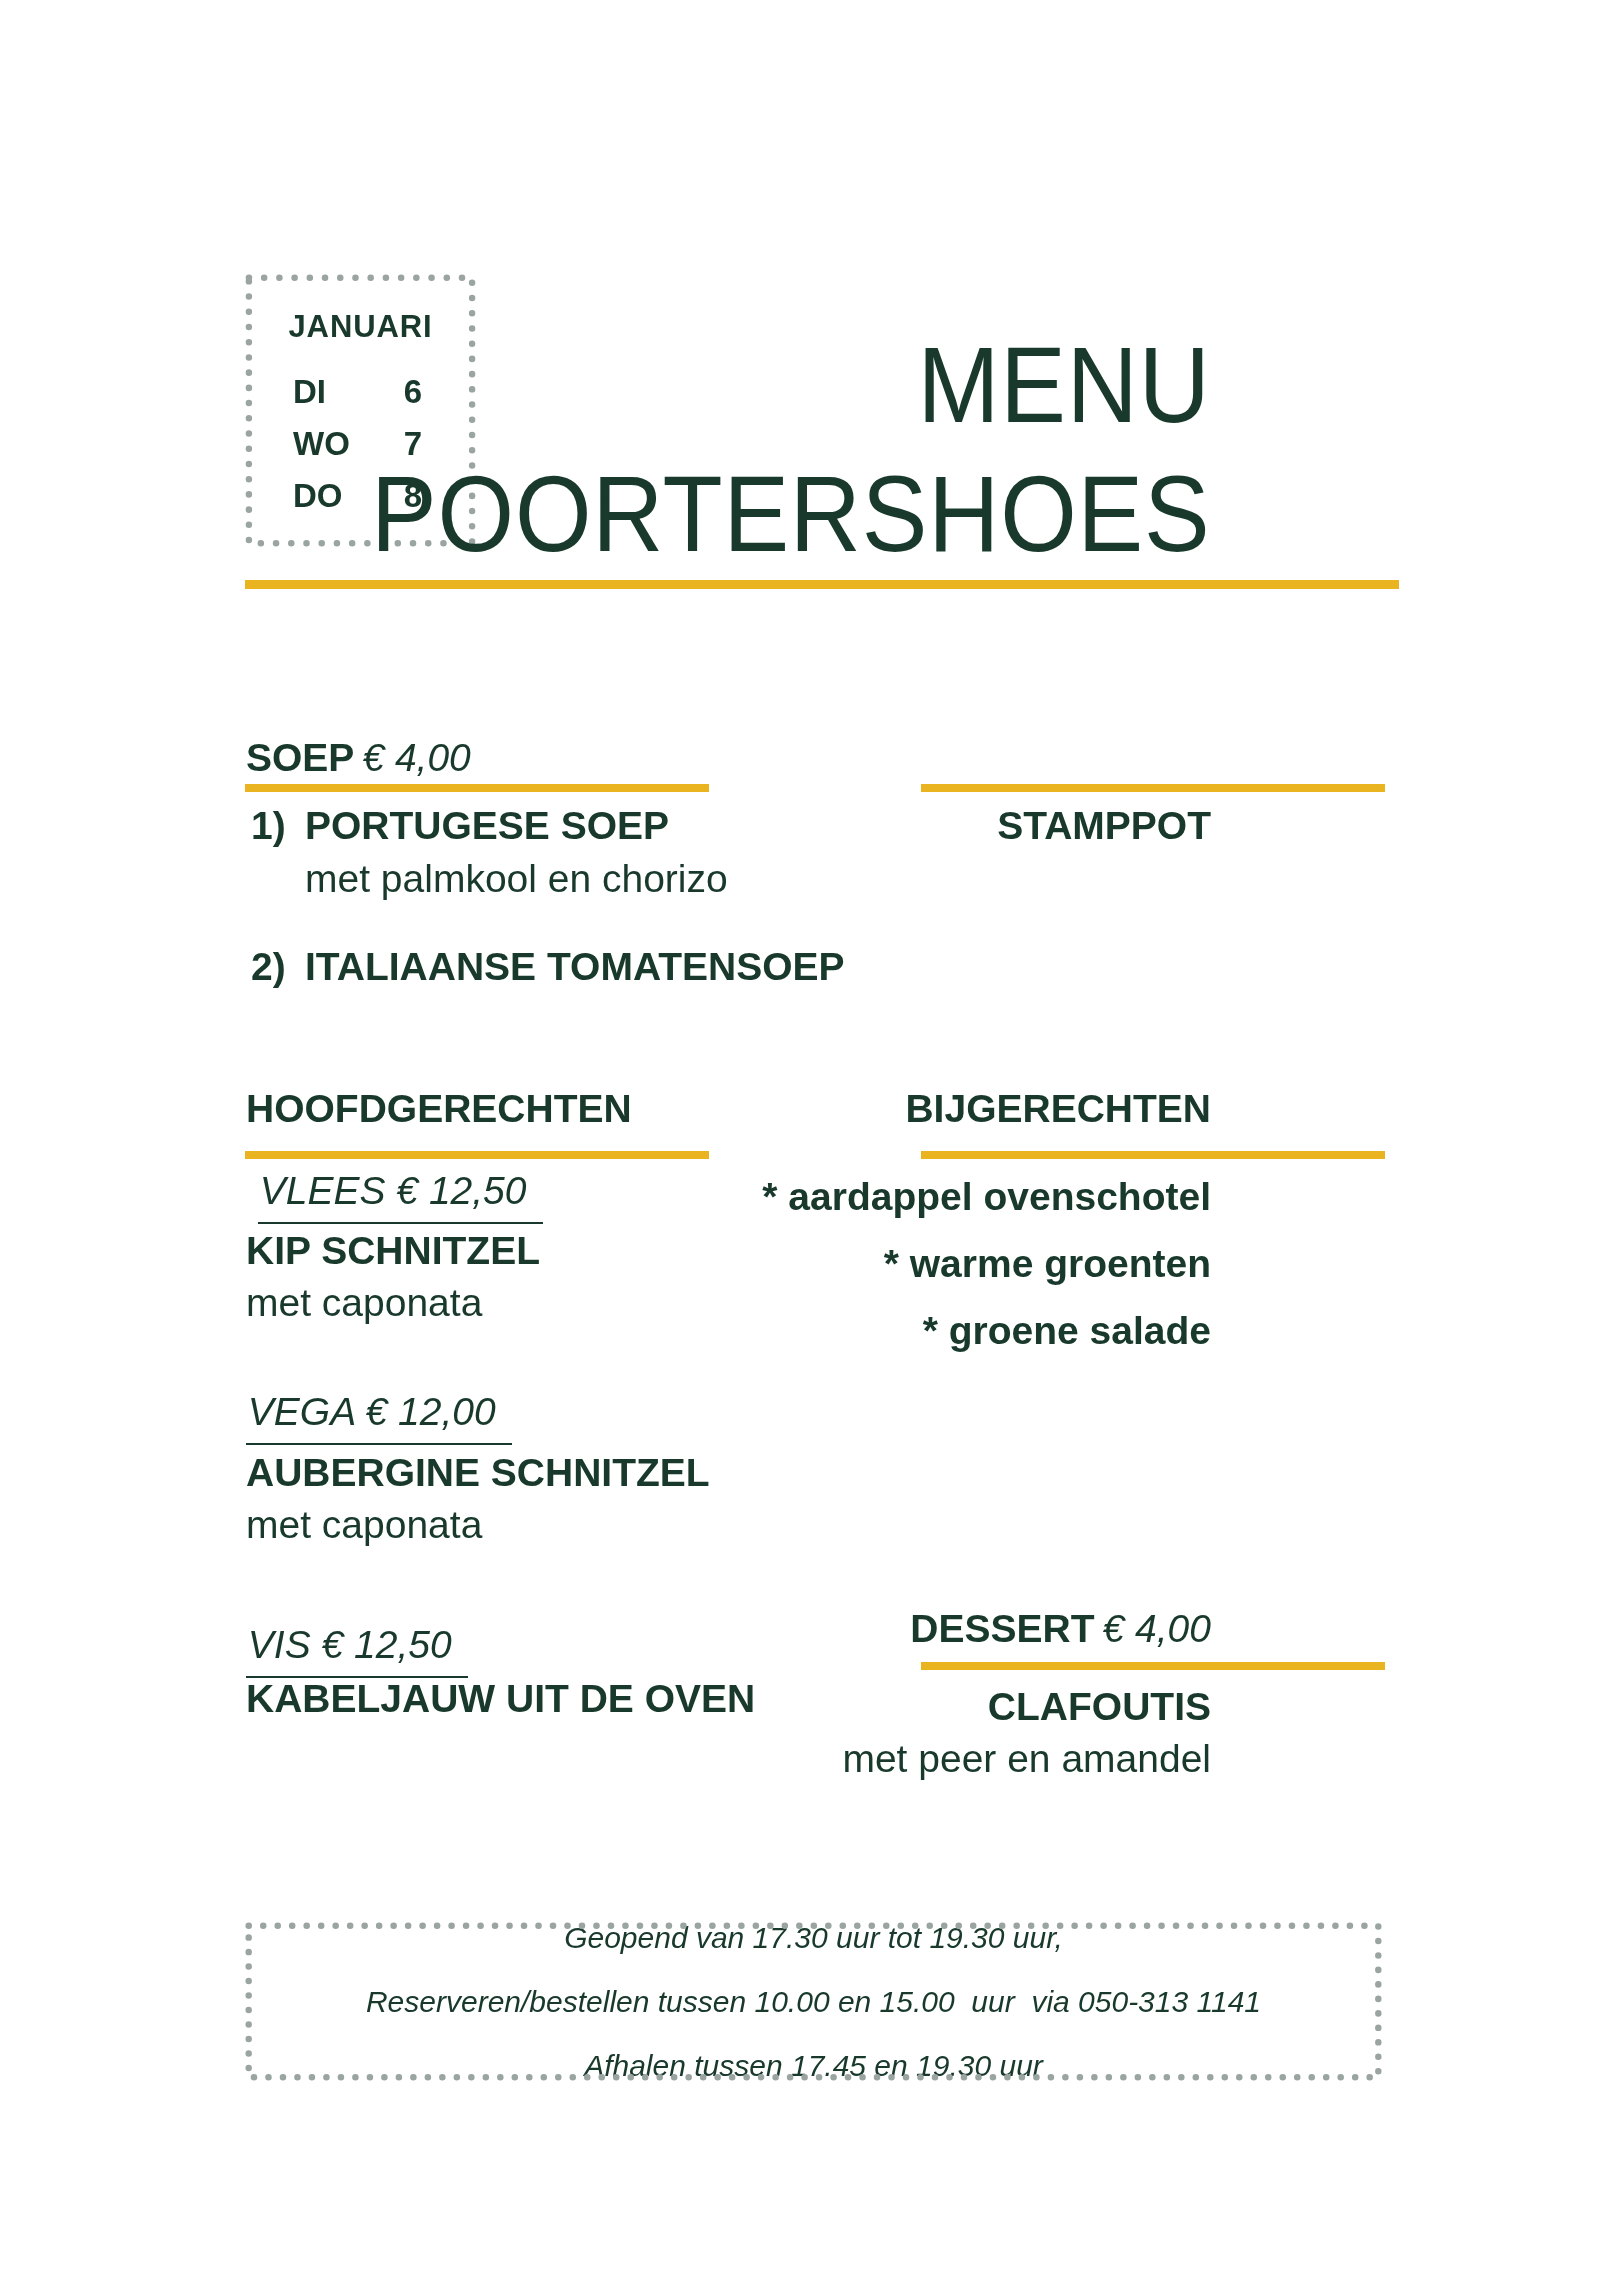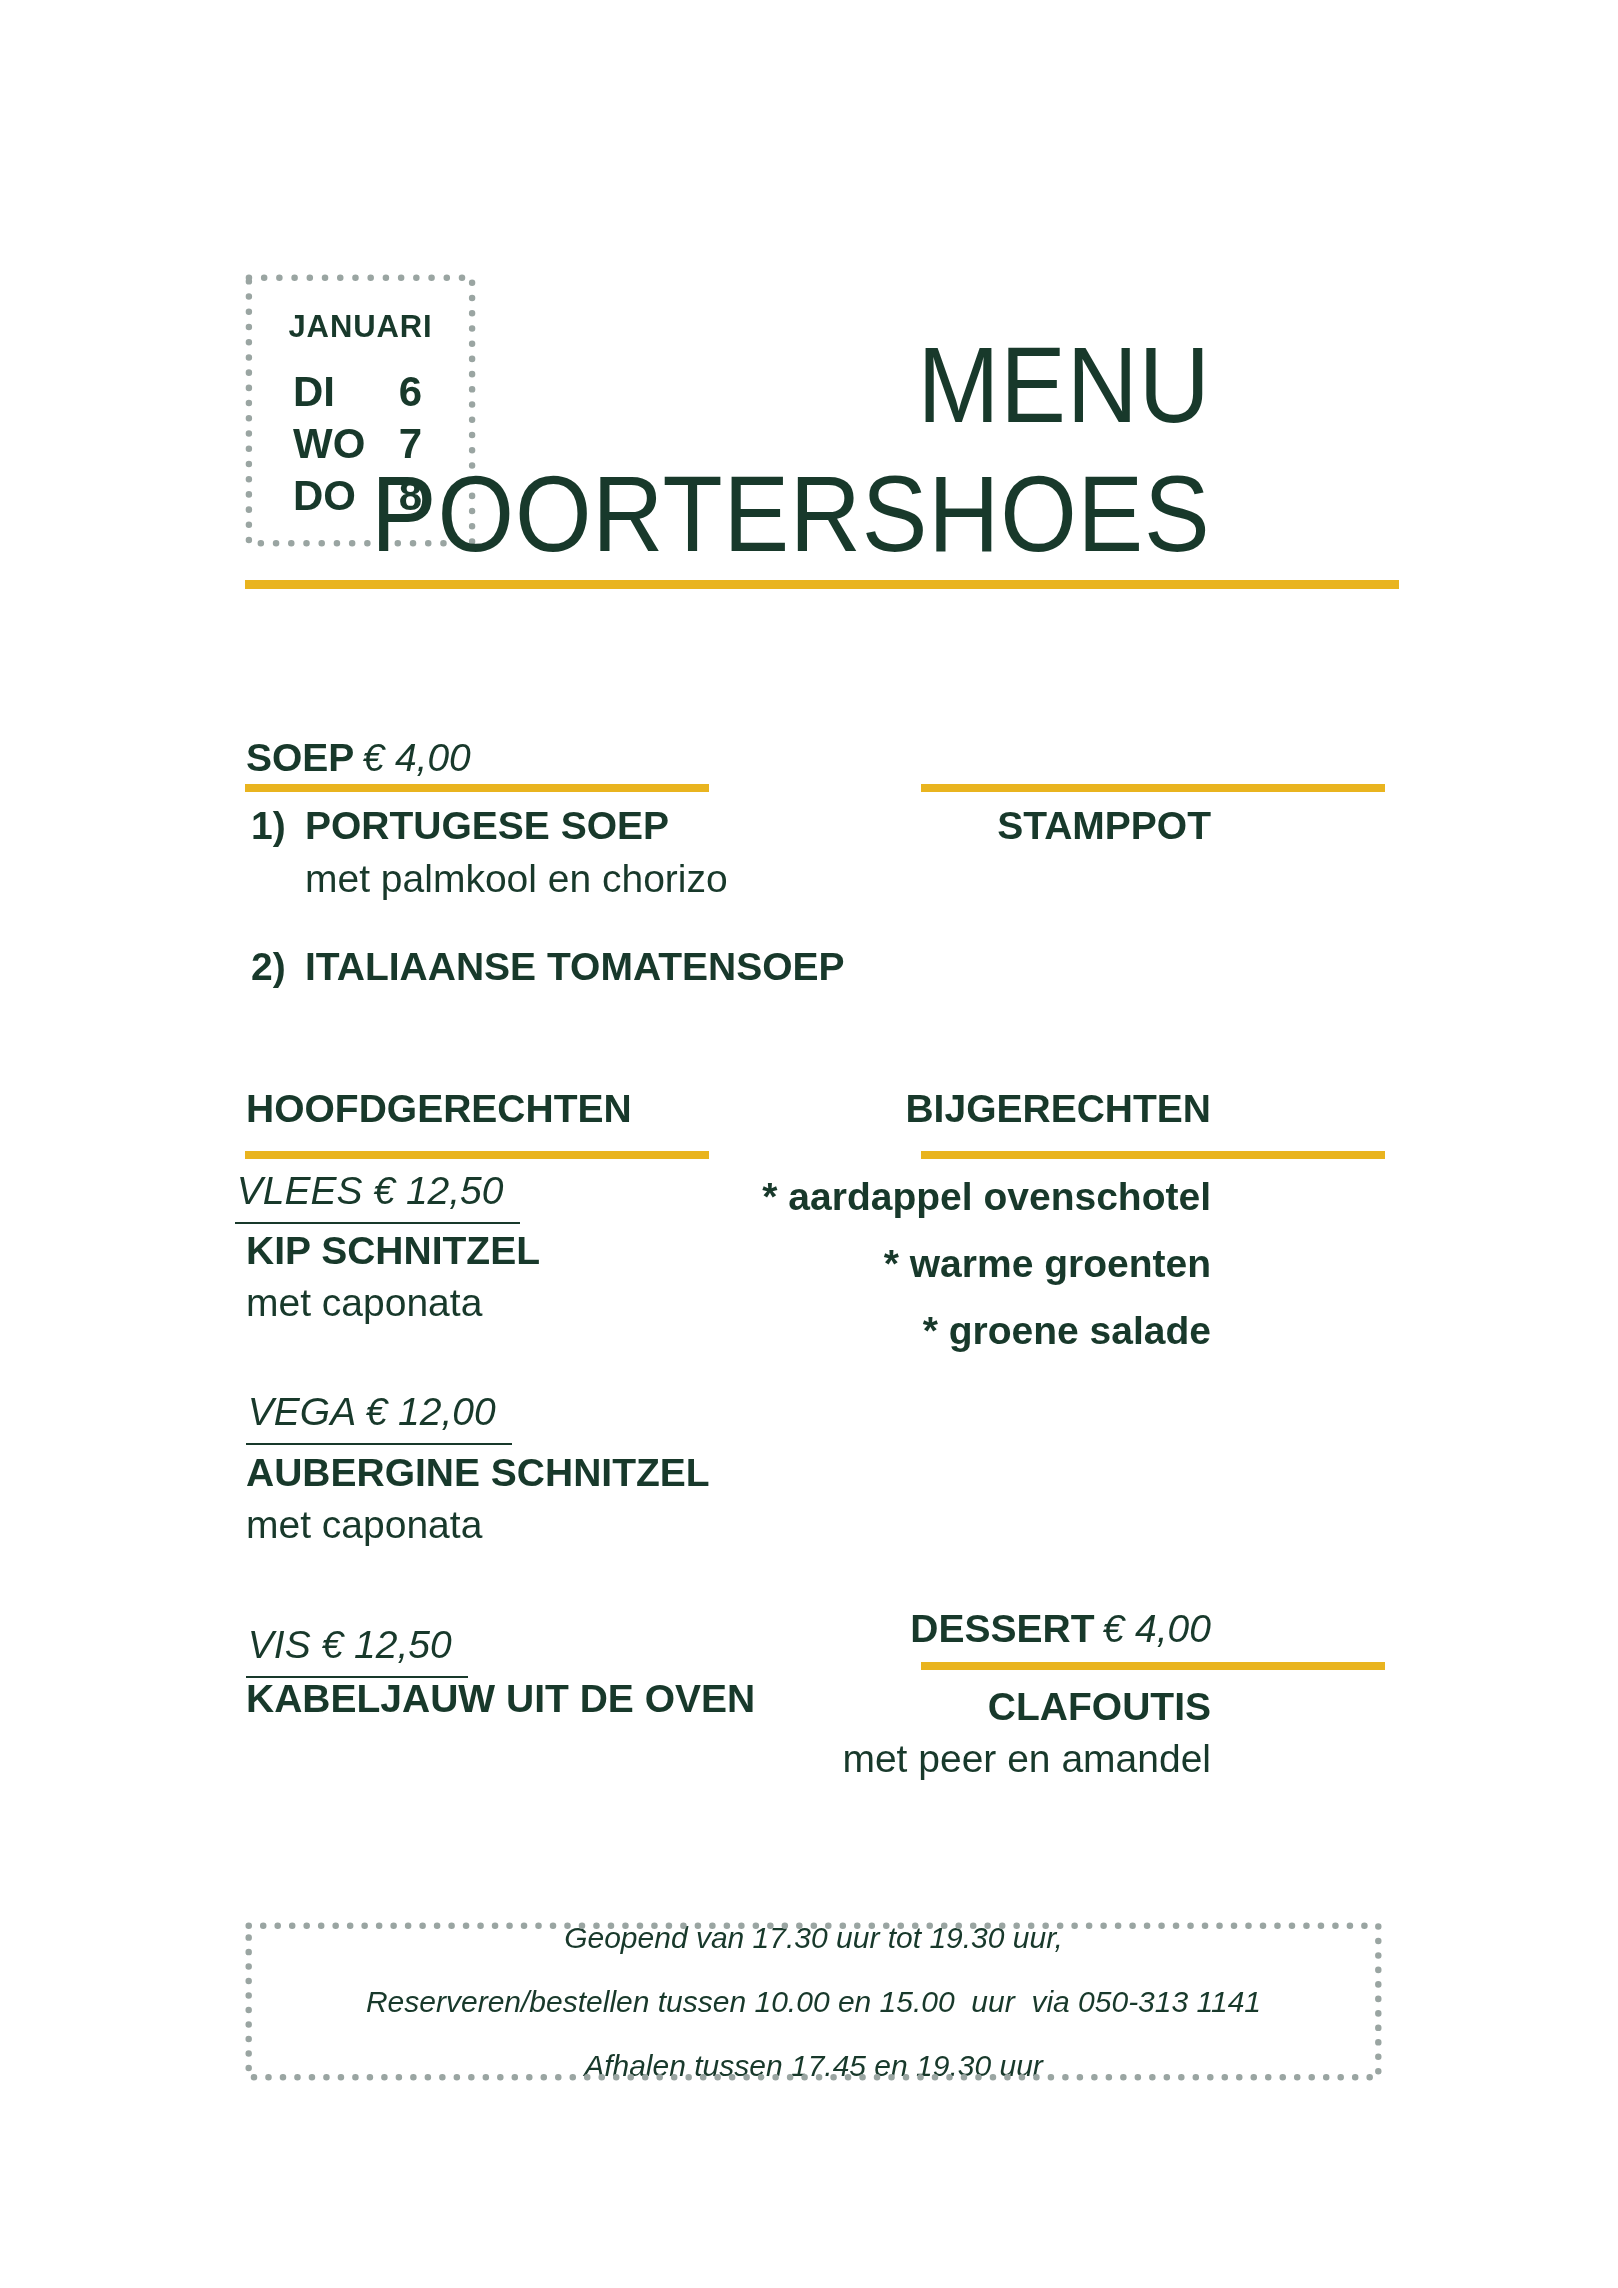--- a/index.html
+++ b/index.html
@@ -23,21 +23,21 @@
   .title-rule { position:absolute; left:245px; top:580px; width:1154px; height:9.2px;
           background:var(--yellow,#E9B41F); }
   .title { position:absolute; top:321px; right:233px; text-align:right;
           font-size:107px; line-height:129px; font-weight:400; letter-spacing:0.9px;
           transform:scaleX(0.92); transform-origin:100% 0; }
   .datebox { position:absolute; left:245px; top:274px; width:231px; height:273px;
           box-sizing:border-box; }
   .datebox .month { margin-top:33px; text-align:center; font-size:31px;
           font-weight:700; line-height:39px; letter-spacing:0.9px; }
   .drows { margin:20px 54px 0 48px; }
-  .drow  { display:flex; justify-content:space-between; font-size:42px;
+  .drow  { display:flex; justify-content:space-between; font-size:33px;
           font-weight:700; line-height:52px; }
   .dots-svg { position:absolute; left:0; top:0; }
   .dots-svg rect { fill:none; stroke:var(--dots,#9AA5A2); stroke-width:7;
           stroke-linecap:round; }
   .footer { position:absolute; left:245px; top:1922px; width:1137px; height:159px;
           box-sizing:border-box; display:flex; flex-direction:column;
           justify-content:center; align-items:center; gap:29px;
           font-style:italic; font-size:30px; line-height:35px; white-space:pre; }
 </style>
 </head>
@@ -76,21 +76,21 @@
   <div class="yrule" style="left:245px;top:784px;width:464px"></div>
 
   <div class="line b" style="left:251px;top:802px"><span class="num">1)</span><span>PORTUGESE SOEP</span></div>
   <div class="line d" style="left:305px;top:855px">met palmkool en chorizo</div>
 
   <div class="line b" style="left:251px;top:943px"><span class="num">2)</span><span>ITALIAANSE TOMATENSOEP</span></div>
 
   <div class="line h" style="left:246px;top:1085px">HOOFDGERECHTEN</div>
   <div class="yrule" style="left:245px;top:1151px;width:464px"></div>
 
-  <div class="line" style="left:235px;top:1167px"><span class="cat">VLEES € 12,50</span></div>
+  <div class="line" style="left:258px;top:1167px"><span class="cat">VLEES € 12,50</span></div>
   <div class="line b" style="left:246px;top:1227px">KIP SCHNITZEL</div>
   <div class="line d" style="left:246px;top:1279px">met caponata</div>
 
   <div class="line" style="left:246px;top:1388px"><span class="cat">VEGA € 12,00</span></div>
   <div class="line b" style="left:246px;top:1449px">AUBERGINE SCHNITZEL</div>
   <div class="line d" style="left:246px;top:1501px">met caponata</div>
 
   <div class="line" style="left:246px;top:1621px"><span class="cat">VIS € 12,50</span></div>
   <div class="line b" style="left:246px;top:1675px">KABELJAUW UIT DE OVEN</div>
 

